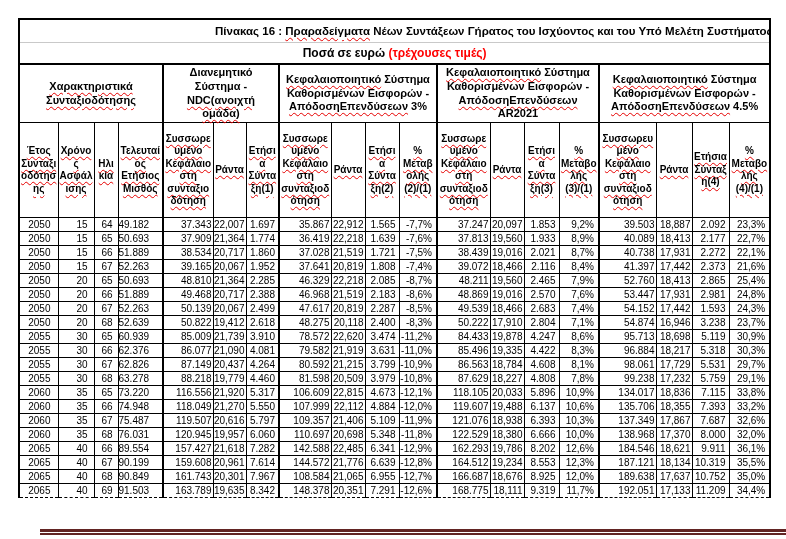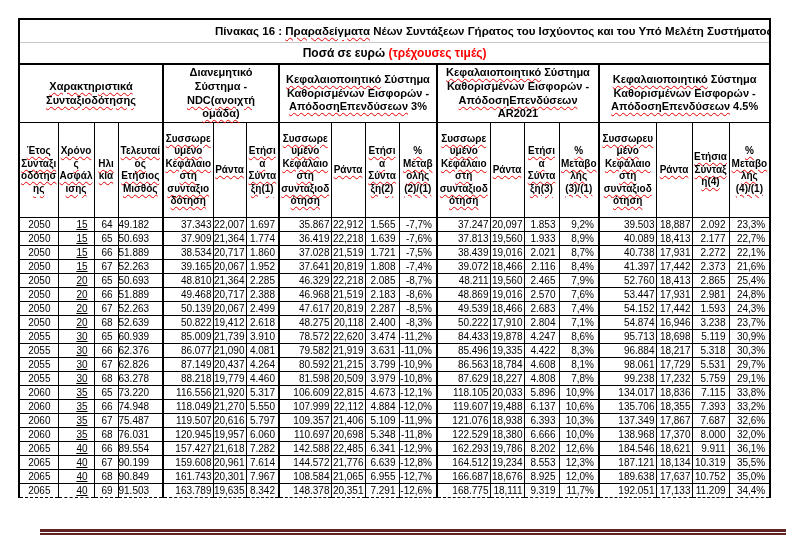--- a/index.html
+++ b/index.html
@@ -66,21 +66,21 @@
   }
   tbody td {
     height: 13px; line-height: 13px;
     font-size: 10px;
     text-align: right;
     border: 1px solid #000;
     padding: 0 1px 0 0;
     white-space: nowrap; overflow: hidden;
   }
   tbody td:nth-child(1) { padding-right: 7px; }
-  tbody td:nth-child(2) { padding-right: 6px; text-decoration: underline; }
+  tbody td:nth-child(2) { padding-right: 6px; }
   tbody td:nth-child(3) { padding-right: 5px; }
   tbody td:nth-child(4) { padding-right: 16px; }
   tbody td:nth-child(7),  tbody td:nth-child(10),
   tbody td:nth-child(14), tbody td:nth-child(18) { padding-right: 3px; }
   tbody td:nth-child(11), tbody td:nth-child(15),
   tbody td:nth-child(19) { padding-right: 4px; }
   .ge { border-right-width: 2px !important; border-right-style: solid !important; }
   tr.brk td { border-bottom-style: dashed; }
 
   .red-note { color: #ff0000; }

